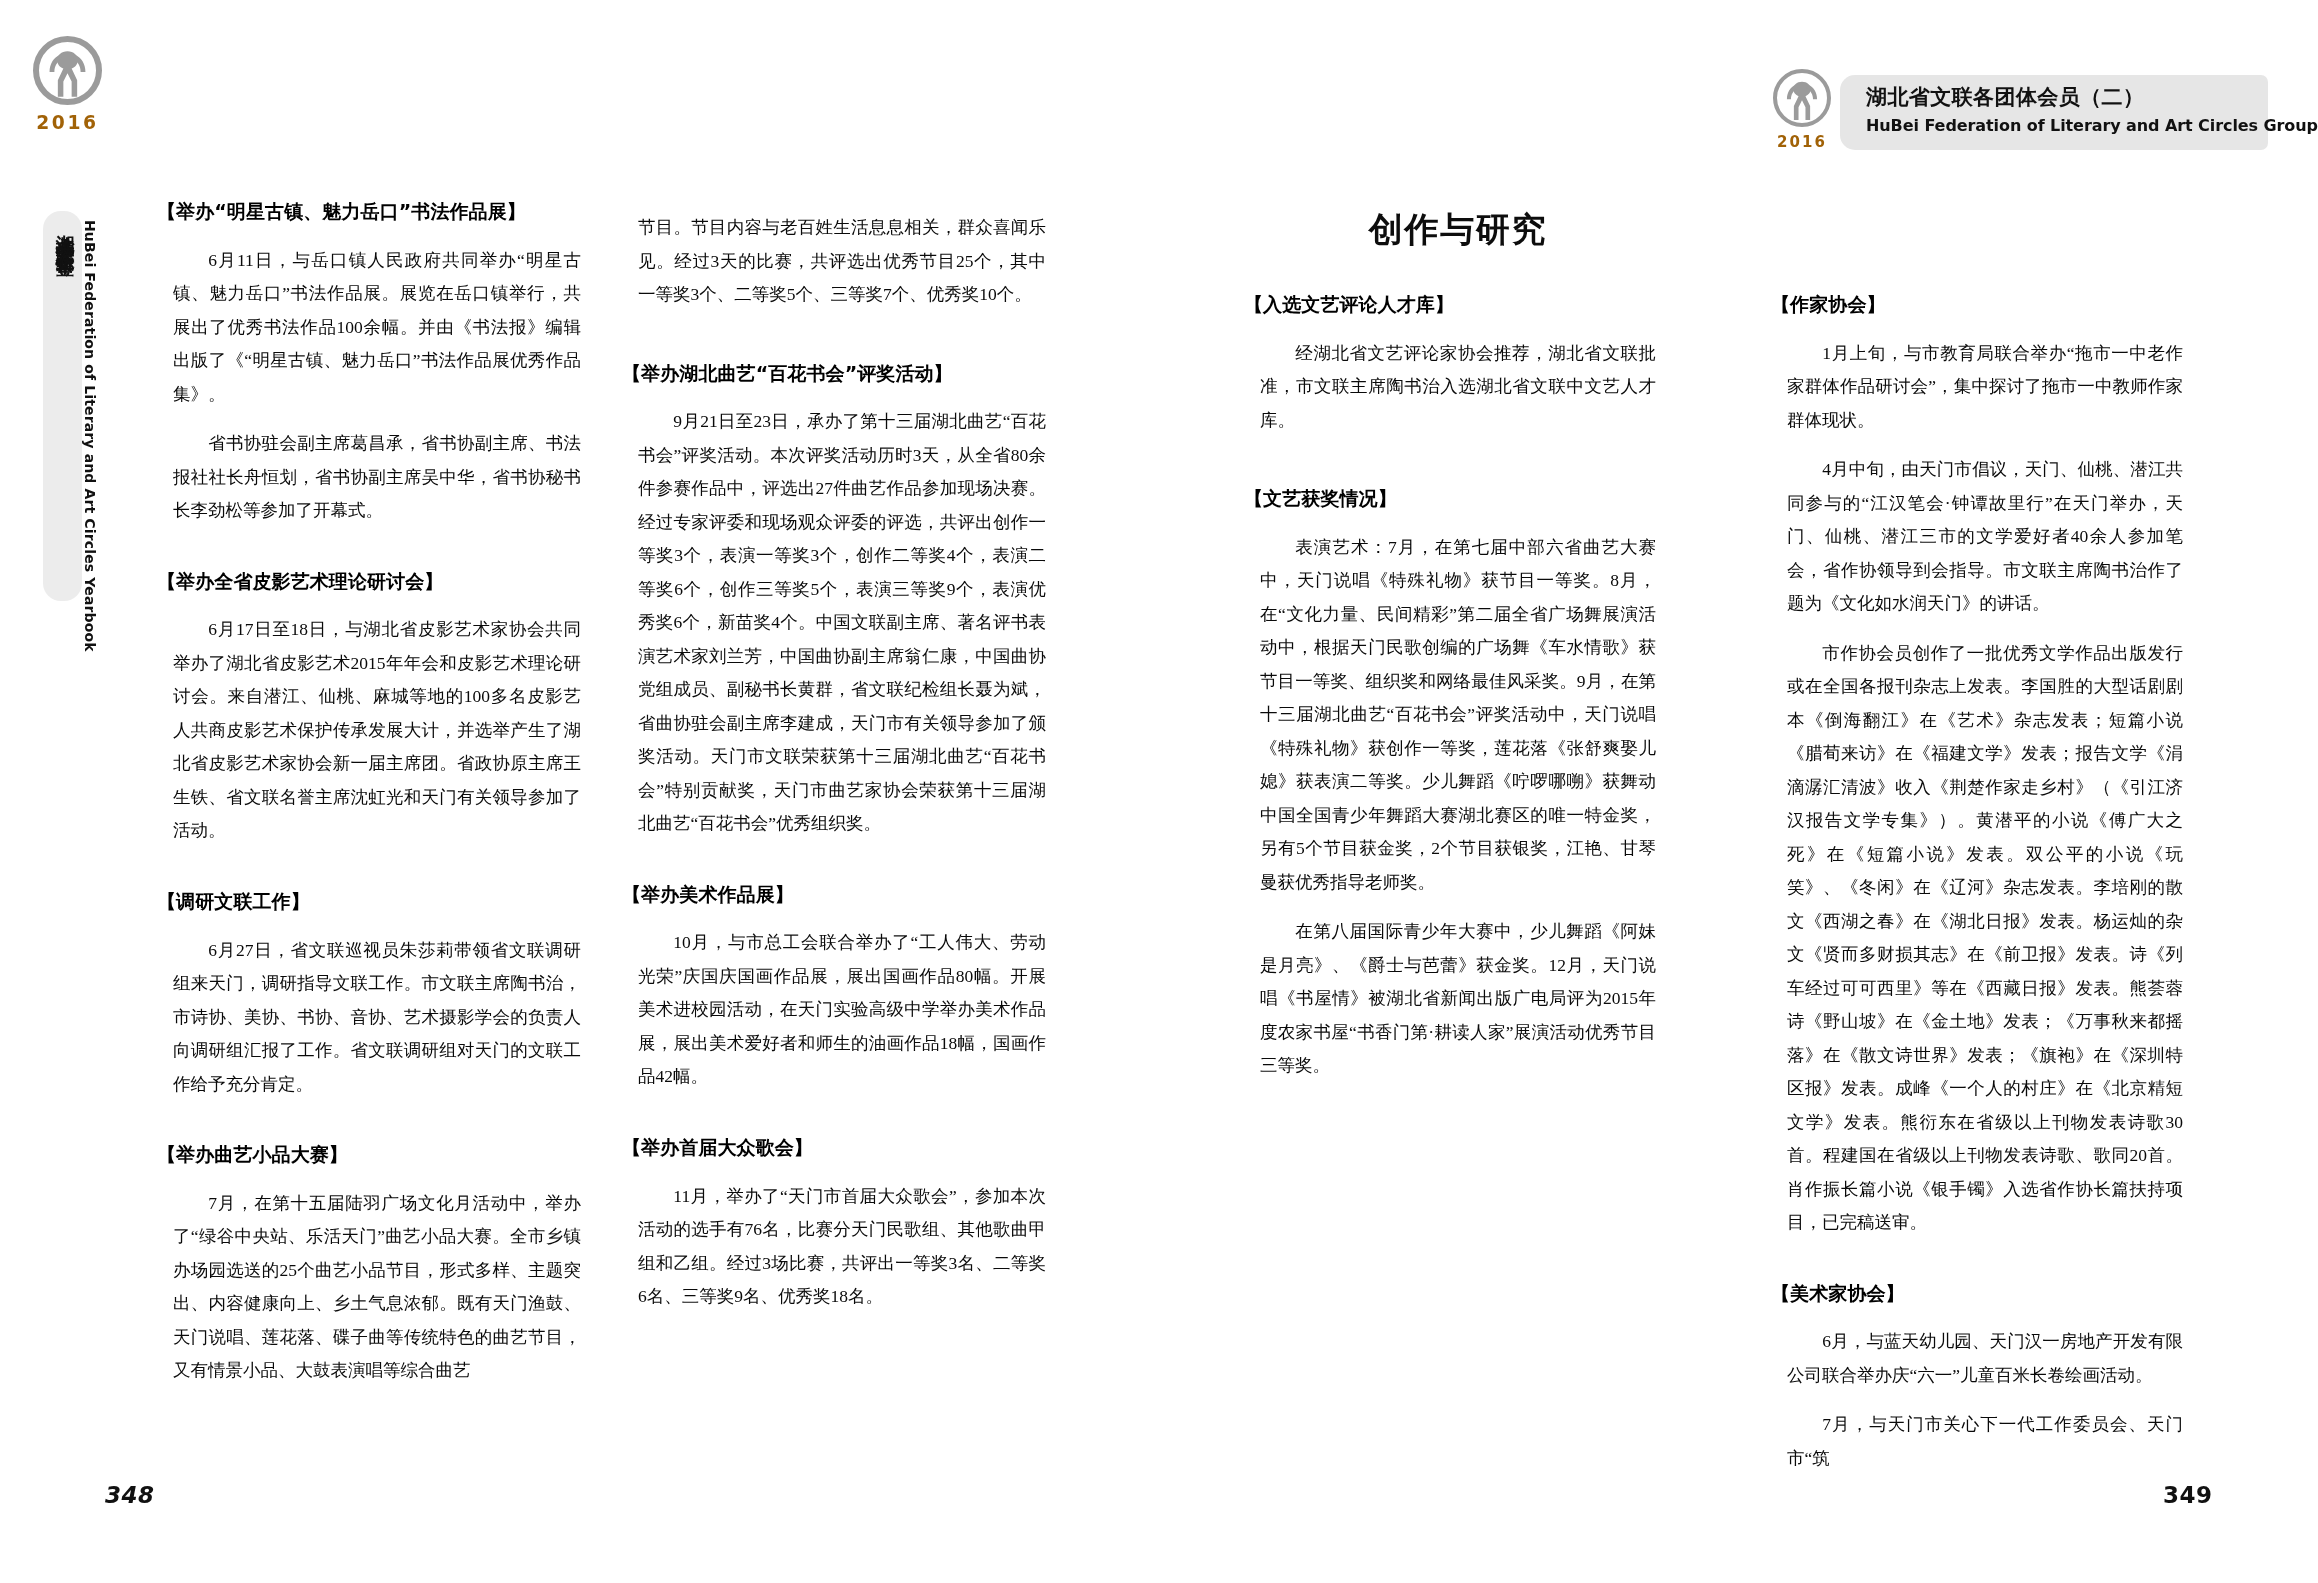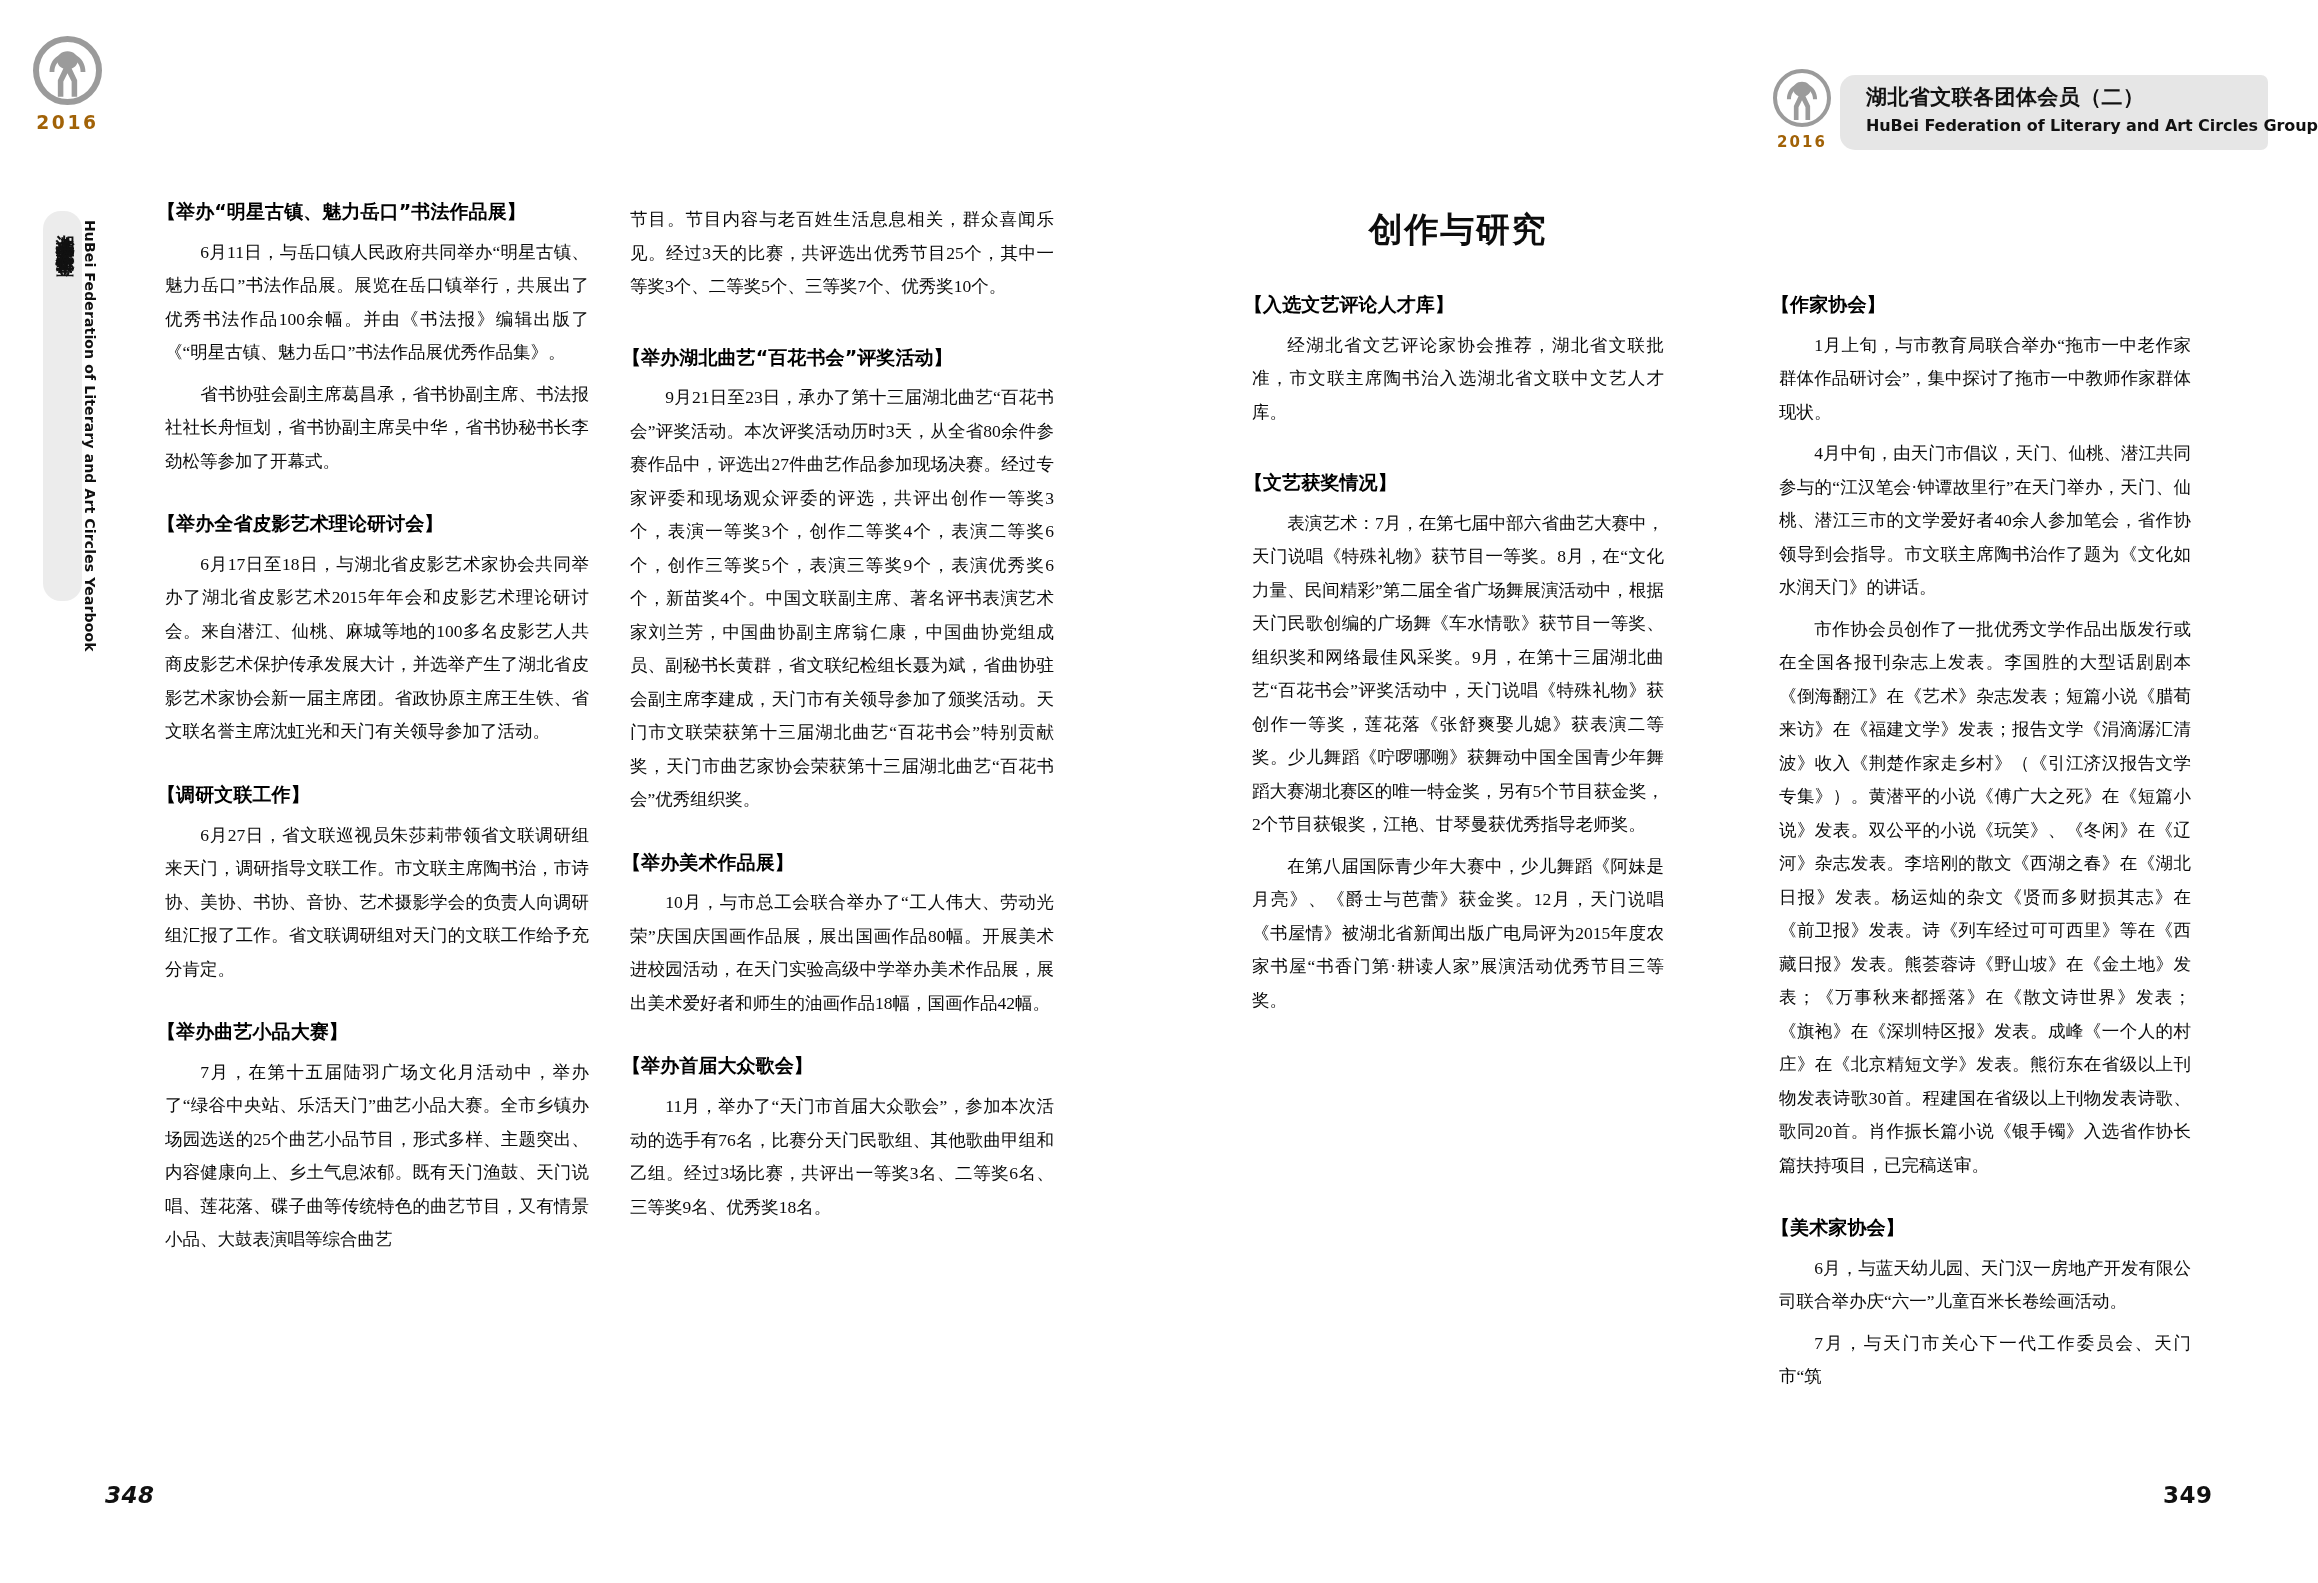--- a/index.html
+++ b/index.html
@@ -121,21 +121,21 @@
     font-family:"DejaVu Sans","Liberation Sans",sans-serif;
     font-weight:700;
     font-size:19px;
     line-height:1.72;
     letter-spacing:.005em;
     margin:0 0 1.4px 0;
     color:#000;
   }
   .h-brk.gap{margin-top:18px;}
   .p{
-    margin:8px;
+    margin:16px;
     text-indent:2.02em;
   }
   .p.cont{text-indent:0;}
   .sp{height:21px;}
   .sp-lg{height:29px;}
 
   
   .folio{
     position:absolute;
     font-family:"DejaVu Sans","Liberation Sans",sans-serif;

